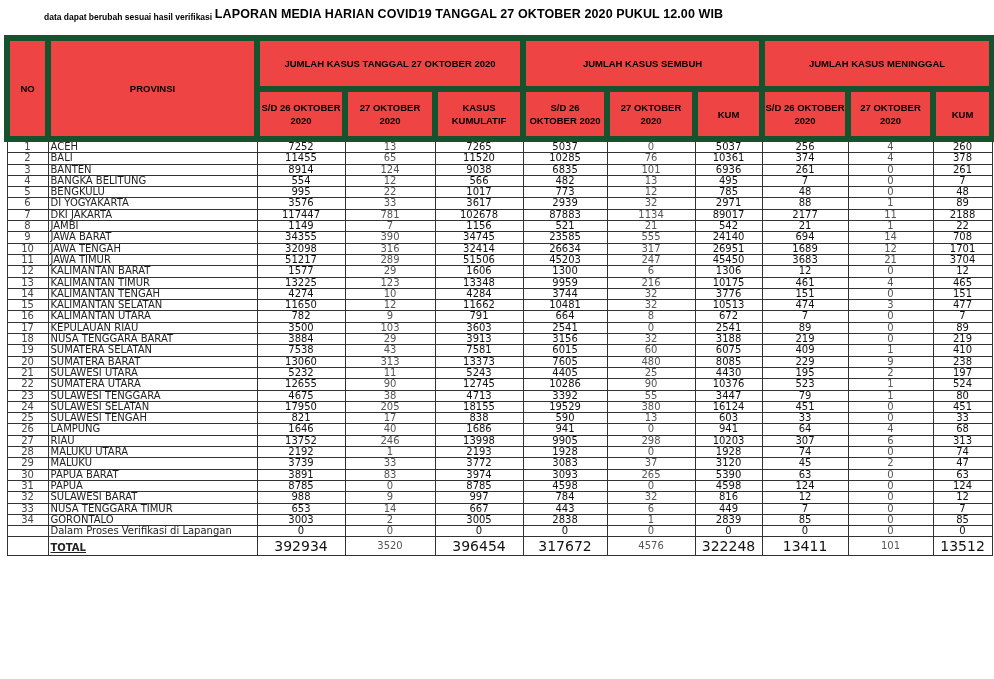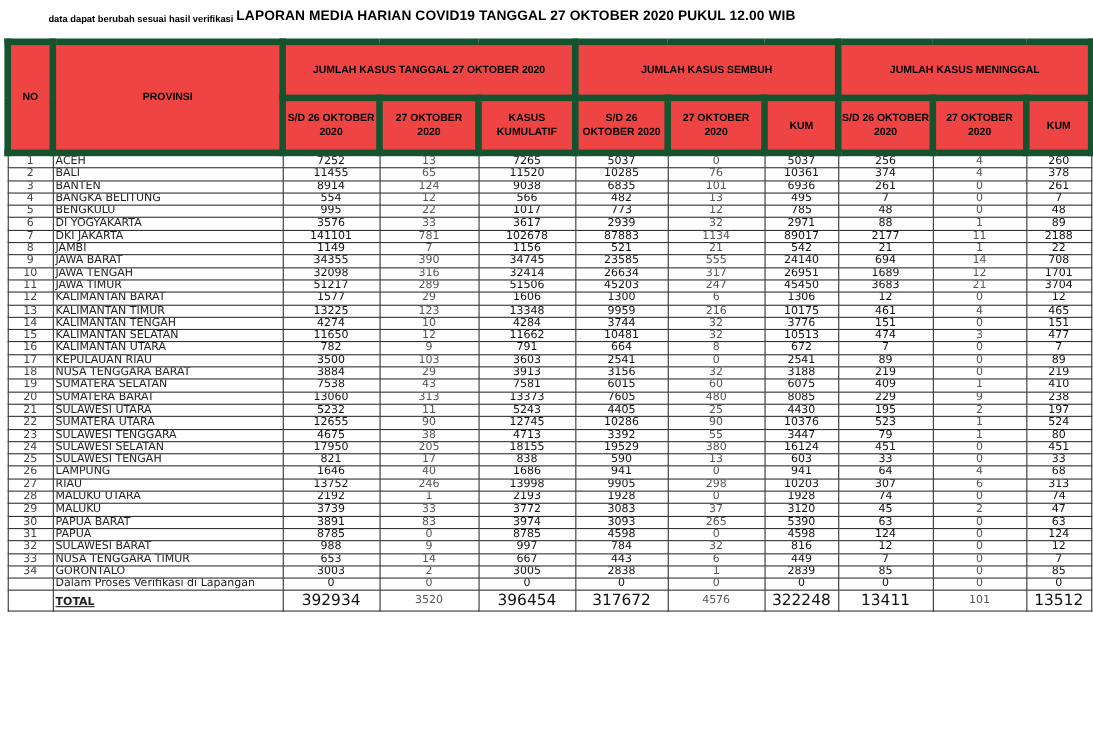--- a/index.html
+++ b/index.html
@@ -135,21 +135,21 @@
         <td class="bold-num">2939</td>
         <td class="light">32</td>
         <td class="bold-num">2971</td>
         <td class="bold-num">88</td>
         <td class="light">1</td>
         <td class="bold-num">89</td>
       </tr>
       <tr>
         <td class="no">7</td>
         <td class="prov">DKI JAKARTA</td>
-        <td class="bold-num">141101</td>
+        <td class="bold-num">117447</td>
         <td class="light">781</td>
         <td class="bold-num">102678</td>
         <td class="bold-num">87883</td>
         <td class="light">1134</td>
         <td class="bold-num">89017</td>
         <td class="bold-num">2177</td>
         <td class="light">11</td>
         <td class="bold-num">2188</td>
       </tr>
       <tr>

